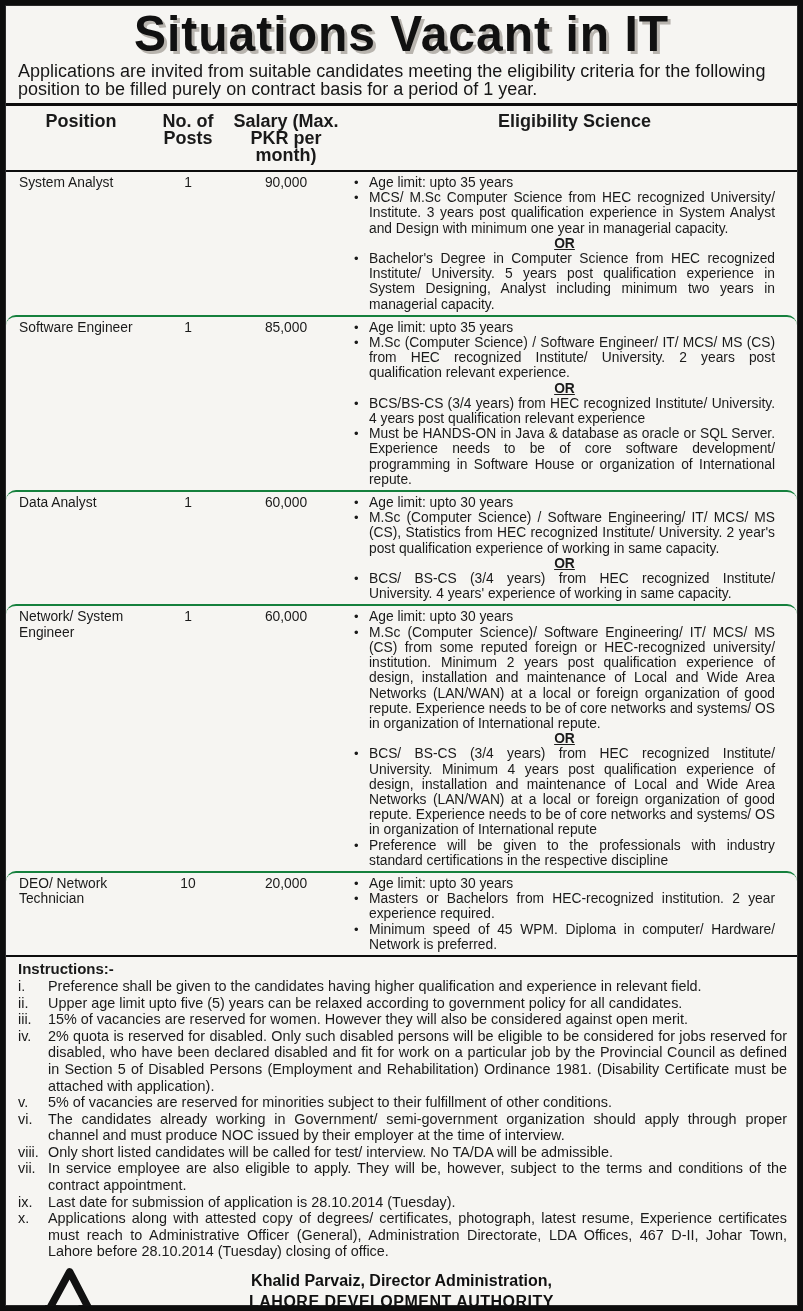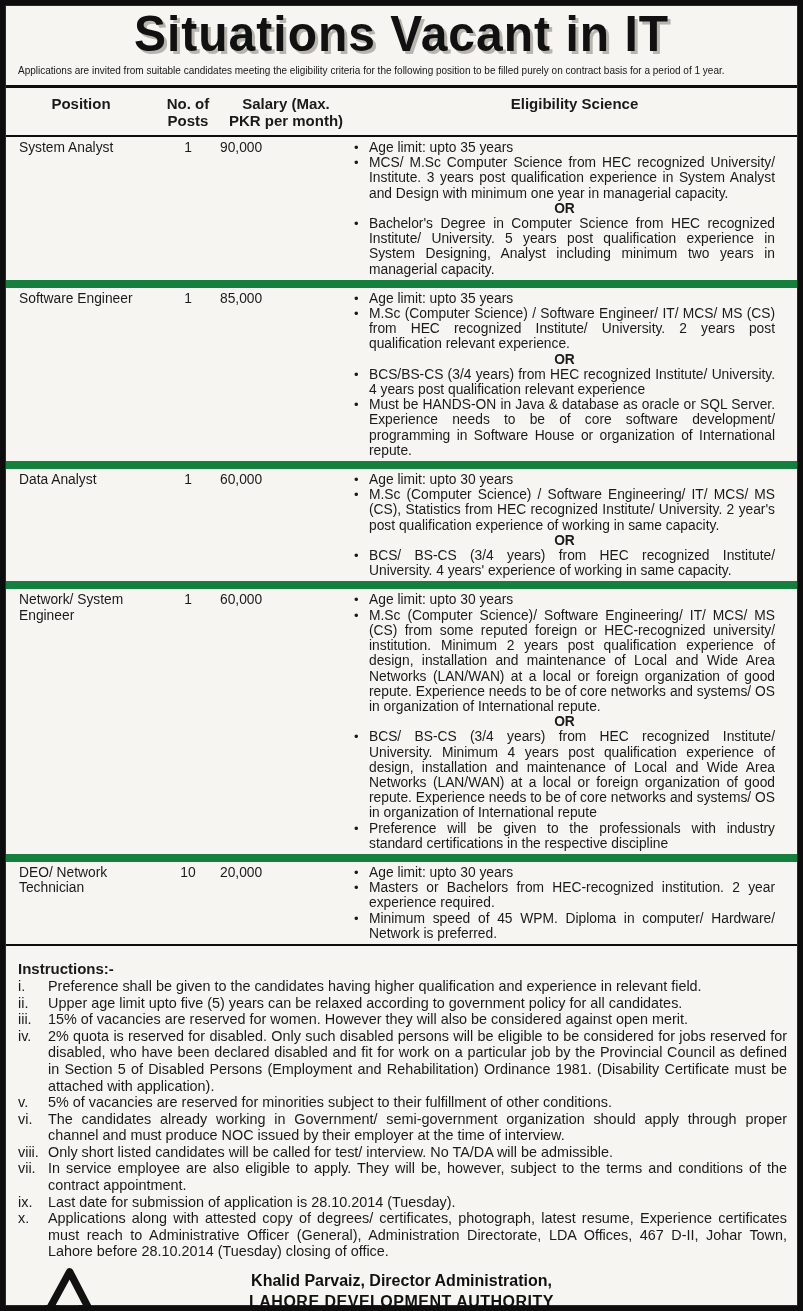--- a/index.html
+++ b/index.html
@@ -16,47 +16,47 @@
     display:flex;flex-direction:column;
   }
   
   .title{
     text-align:center;font-weight:bold;font-size:48px;line-height:50px;
     letter-spacing:1px;padding:3px 0 1px 0;color:#111;
     text-shadow:3px 3px 0 #b8b4ae;
     transform:scaleY(1.04);
   }
   .intro{
-    font-size:10px;line-height:18px;padding:2px 12px 5px 12px;color:#161616;
+    font-size:18px;line-height:18px;padding:2px 12px 5px 12px;color:#161616;
   }
   
   .jobtable{border-top:3px solid #0d0d0d;flex:0 0 auto;}
   .thead{
     display:grid;grid-template-columns:150px 64px 132px 1fr;
     border-bottom:2px solid #0d0d0d;
-    font-weight:bold;font-size:15px;line-height:17px;
+    font-weight:bold;font-size:18px;line-height:17px;
     padding:7px 0 6px 0;
   }
   .thead .cell{text-align:center;white-space:pre-line;}
   .trow{
     display:grid;grid-template-columns:150px 64px 132px 1fr;
     font-size:13.8px;line-height:15.2px;
     padding:2px 12px 3px 0;
   }
-  .trow + .trow{border-top:8px solid #15803d;}
+  .trow + .trow{border-top:2px solid #15803d;border-radius:10px;}
   .pos{padding:1px 4px 0 13px;}
   .num{text-align:center;padding-top:1px;}
-  .sal{padding-top:1px;}
+  .sal{text-align:center;padding-top:1px;}
   .elig{padding:1px 10px 0 2px;}
   .crit{display:flex;}
   .crit .b{flex:0 0 15px;text-align:left;font-size:13px;line-height:15.2px;}
   .crit .ct{flex:1;text-align:justify;}
-  .or-line{text-align:center;font-weight:bold;}
-  
-  .instructions{border-top:2px solid #0d0d0d;padding:14px 10px 2px 12px;flex:0 0 auto;}
+  .or-line{text-align:center;font-weight:bold;text-decoration:underline;}
+  
+  .instructions{border-top:2px solid #0d0d0d;padding:3px 10px 2px 12px;flex:0 0 auto;}
   .instr-heading{font-weight:bold;font-size:15px;line-height:18px;}
   .instr{display:flex;font-size:14.4px;line-height:16.6px;}
   .instr .inum{flex:0 0 30px;}
   .instr .itext{flex:1;text-align:justify;}
   
   .footer{position:relative;flex:1 1 auto;padding-top:8px;}
   .logo{position:absolute;left:20px;top:4px;width:84px;height:82px;}
   .footer-text{text-align:center;font-weight:bold;color:#111;}
   .f-sign{font-size:16px;line-height:21px;}
   .f-org{font-size:16px;line-height:22px;letter-spacing:.5px;}

